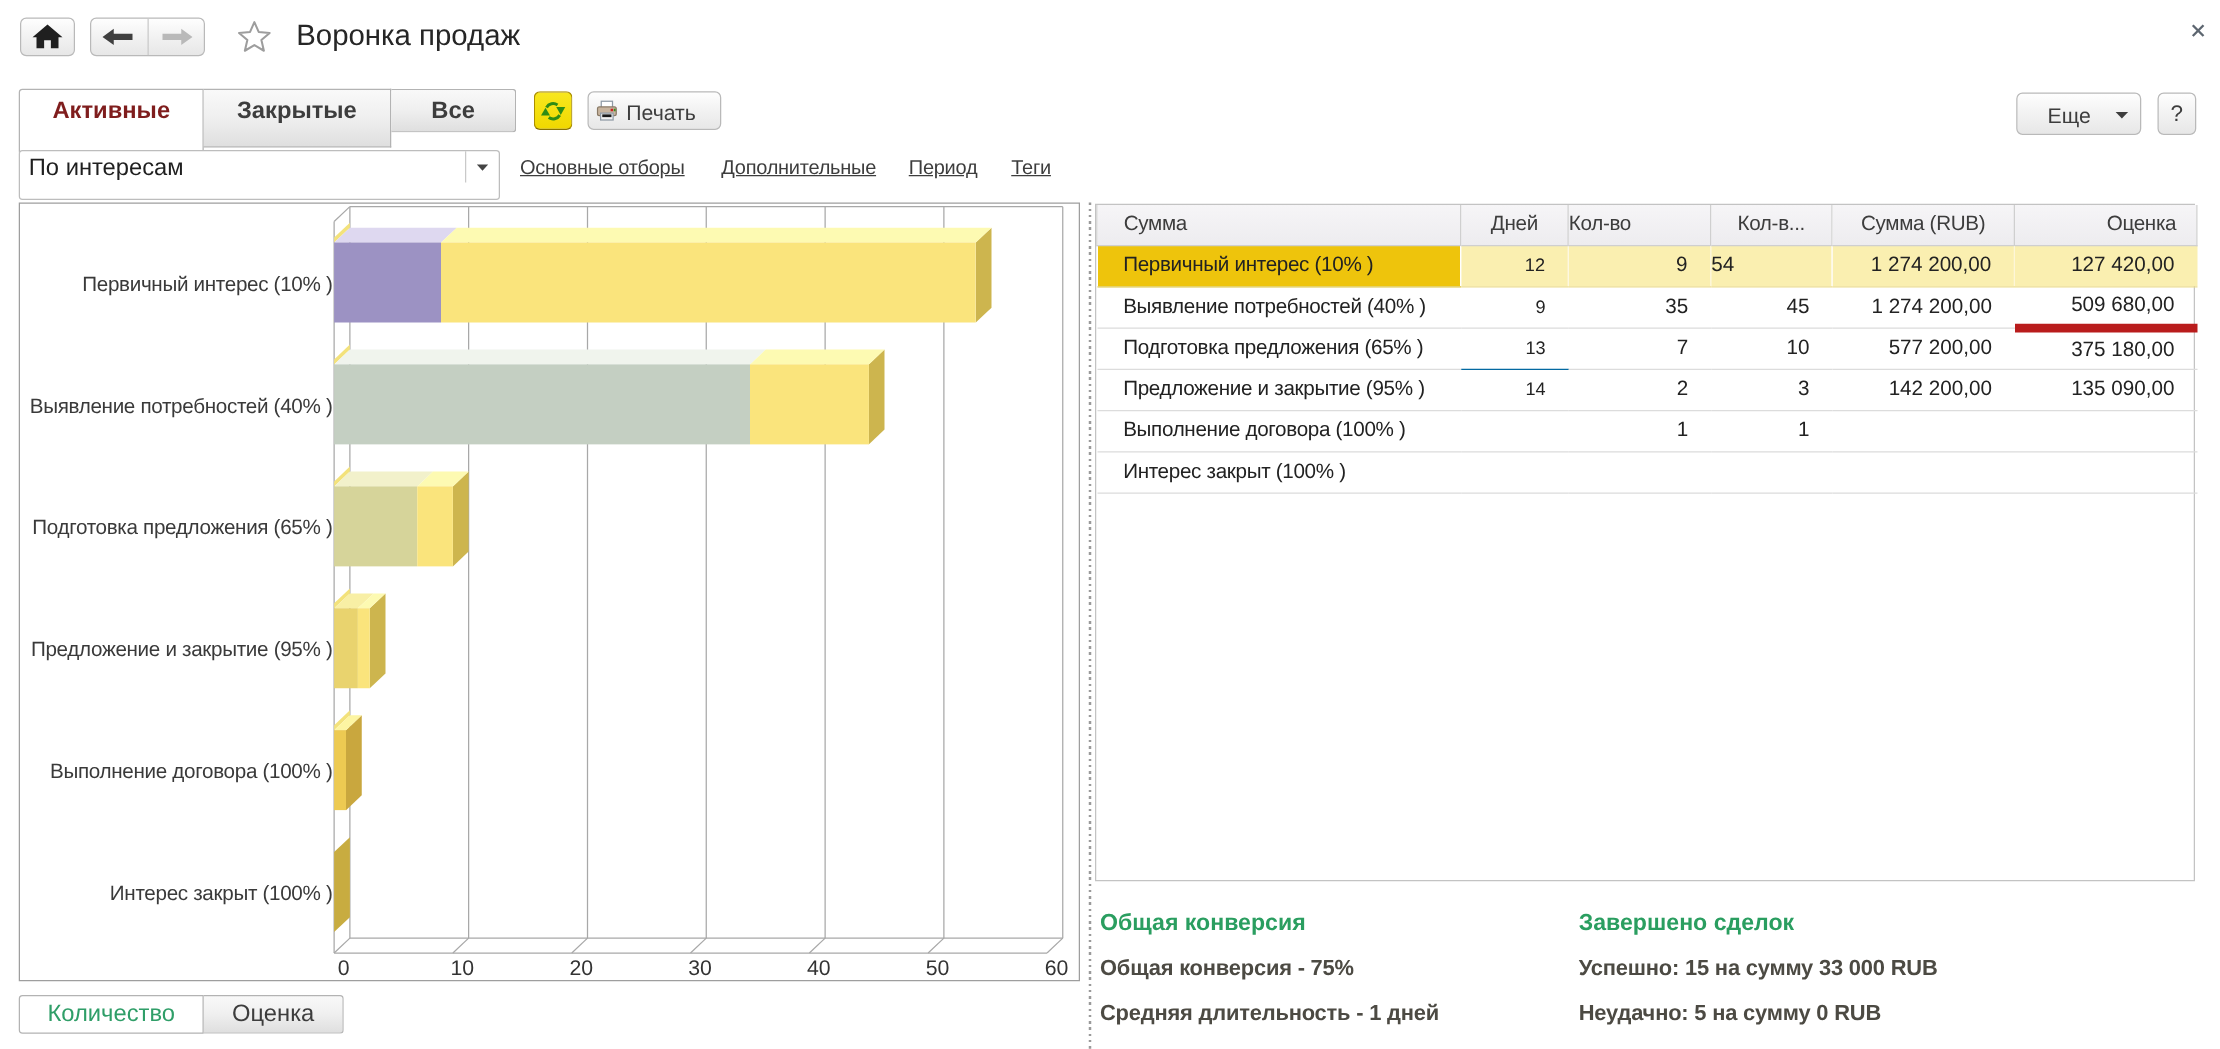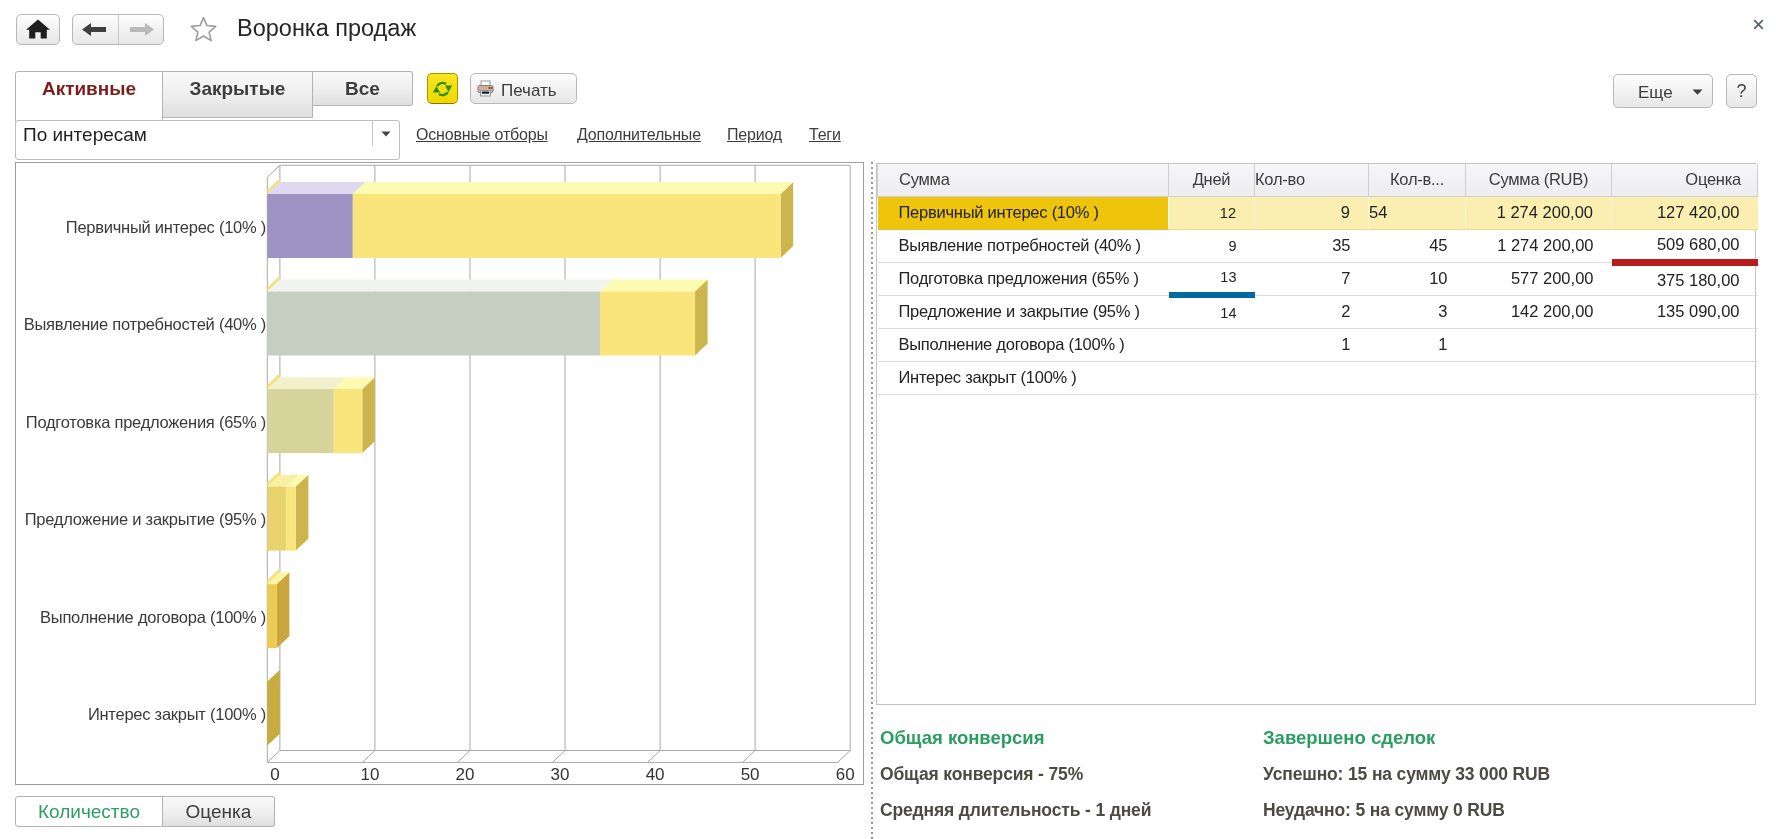--- a/index.html
+++ b/index.html
@@ -178,21 +178,21 @@
 <tr style="height:33px;">
 <td style="border-top:1px solid #dcdcdc;border-bottom:1px solid #dcdcdc;font-size:16.5px;letter-spacing:-0.25px;color:#222;padding-left:21px;overflow:hidden;white-space:nowrap;">Выявление потребностей (40% )</td>
 <td style="border-top:1px solid #dcdcdc;border-bottom:1px solid #dcdcdc;font-size:14.5px;color:#222;text-align:right;padding-right:18px;overflow:hidden;white-space:nowrap;">9</td>
 <td style="border-top:1px solid #dcdcdc;border-bottom:1px solid #dcdcdc;font-size:16.5px;color:#222;text-align:right;padding-right:18px;overflow:hidden;white-space:nowrap;">35</td>
 <td style="border-top:1px solid #dcdcdc;border-bottom:1px solid #dcdcdc;font-size:16.5px;color:#222;text-align:right;padding-right:18px;overflow:hidden;white-space:nowrap;">45</td>
 <td style="border-top:1px solid #dcdcdc;border-bottom:1px solid #dcdcdc;font-size:16.5px;color:#222;text-align:right;padding-right:18px;overflow:hidden;white-space:nowrap;">1 274 200,00</td>
 <td style="border-top:1px solid #dcdcdc;border-bottom:1px solid #dcdcdc;font-size:16.5px;color:#222;text-align:right;padding-right:18px;overflow:hidden;white-space:nowrap;">509 680,00</td>
 </tr>
 <tr style="height:33px;">
 <td style="border-top:1px solid #dcdcdc;border-bottom:1px solid #dcdcdc;font-size:16.5px;letter-spacing:-0.25px;color:#222;padding-left:21px;overflow:hidden;white-space:nowrap;">Подготовка предложения (65% )</td>
-<td style="border-top:1px solid #dcdcdc;border-bottom:6px solid #0369a1;font-size:14.5px;color:#222;text-align:right;padding-right:18px;overflow:hidden;white-space:nowrap;">13</td>
+<td style="border-top:1px solid #dcdcdc;border-bottom:1px solid #0369a1;font-size:14.5px;color:#222;text-align:right;padding-right:18px;overflow:hidden;white-space:nowrap;">13</td>
 <td style="border-top:1px solid #dcdcdc;border-bottom:1px solid #dcdcdc;font-size:16.5px;color:#222;text-align:right;padding-right:18px;overflow:hidden;white-space:nowrap;">7</td>
 <td style="border-top:1px solid #dcdcdc;border-bottom:1px solid #dcdcdc;font-size:16.5px;color:#222;text-align:right;padding-right:18px;overflow:hidden;white-space:nowrap;">10</td>
 <td style="border-top:1px solid #dcdcdc;border-bottom:1px solid #dcdcdc;font-size:16.5px;color:#222;text-align:right;padding-right:18px;overflow:hidden;white-space:nowrap;">577 200,00</td>
 <td style="border-top:7px solid #b91c1c;border-bottom:1px solid #dcdcdc;font-size:16.5px;color:#222;text-align:right;padding-right:18px;overflow:hidden;white-space:nowrap;">375 180,00</td>
 </tr>
 <tr style="height:33px;">
 <td style="border-top:1px solid #dcdcdc;border-bottom:1px solid #dcdcdc;font-size:16.5px;letter-spacing:-0.25px;color:#222;padding-left:21px;overflow:hidden;white-space:nowrap;">Предложение и закрытие (95% )</td>
 <td style="border-top:1px solid #dcdcdc;border-bottom:1px solid #dcdcdc;font-size:14.5px;color:#222;text-align:right;padding-right:18px;overflow:hidden;white-space:nowrap;">14</td>
 <td style="border-top:1px solid #dcdcdc;border-bottom:1px solid #dcdcdc;font-size:16.5px;color:#222;text-align:right;padding-right:18px;overflow:hidden;white-space:nowrap;">2</td>
 <td style="border-top:1px solid #dcdcdc;border-bottom:1px solid #dcdcdc;font-size:16.5px;color:#222;text-align:right;padding-right:18px;overflow:hidden;white-space:nowrap;">3</td>

